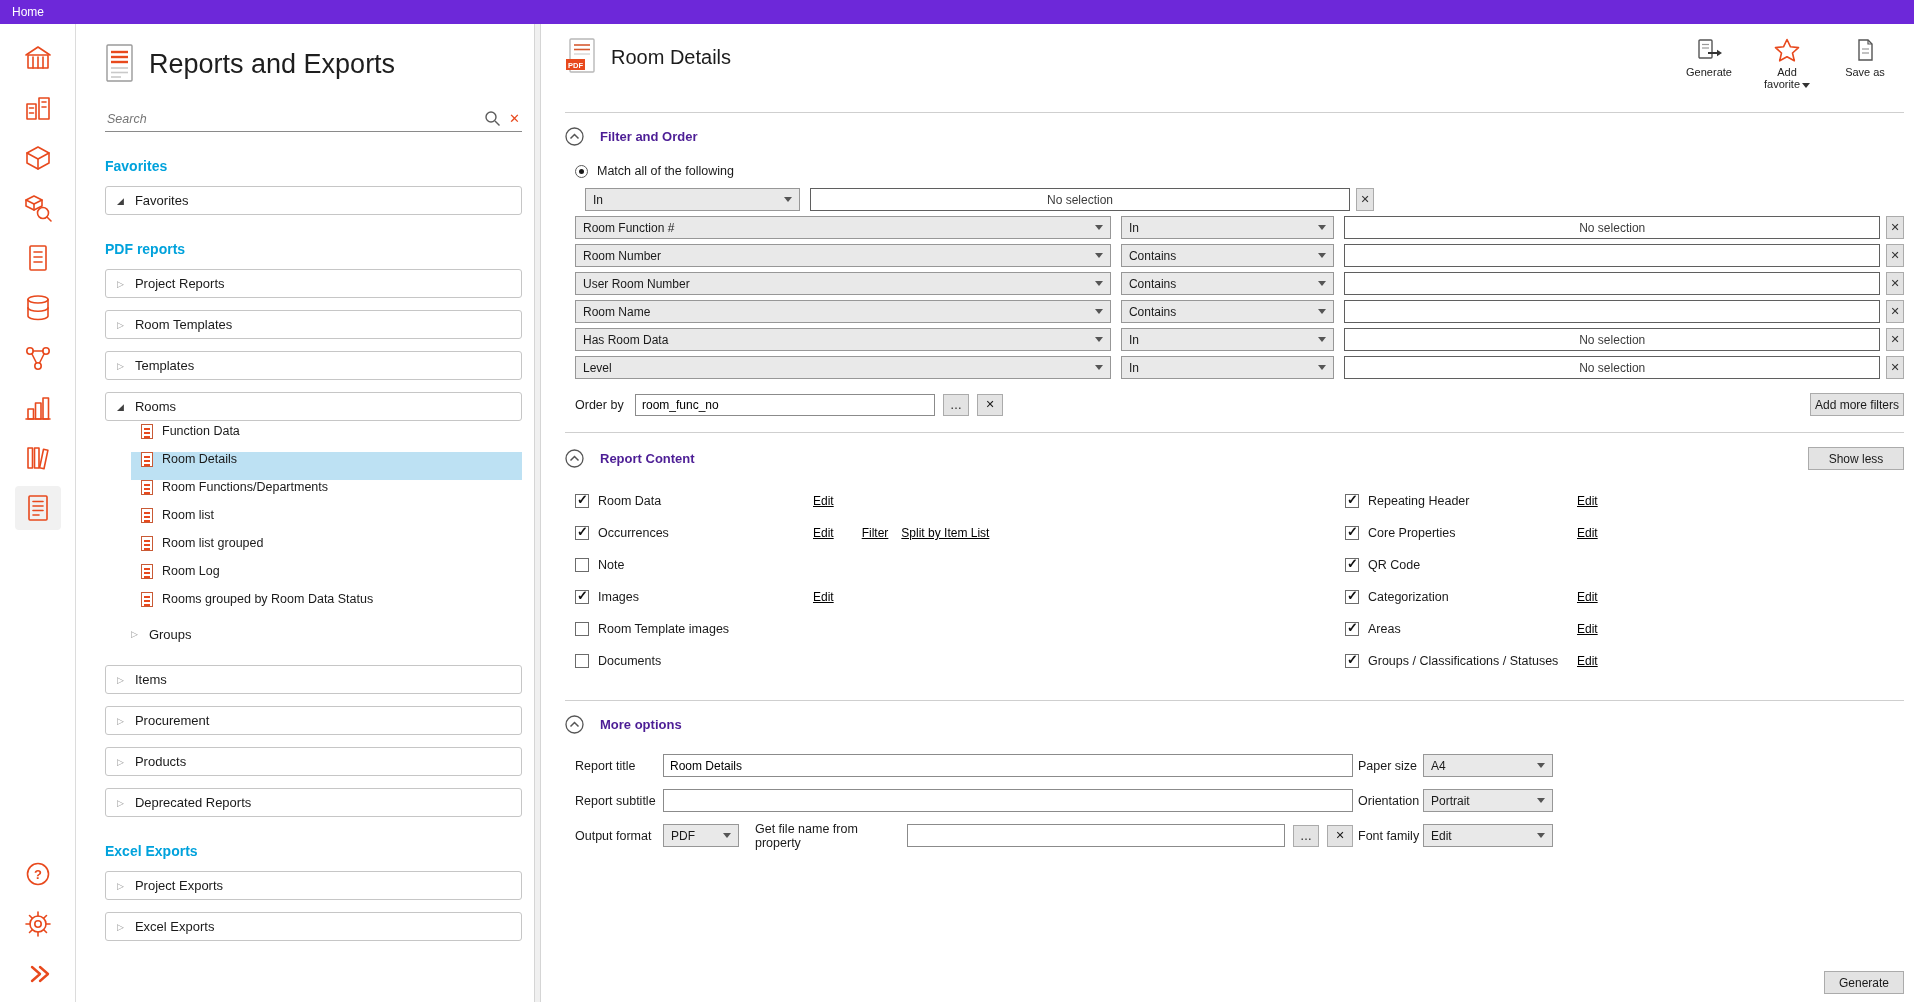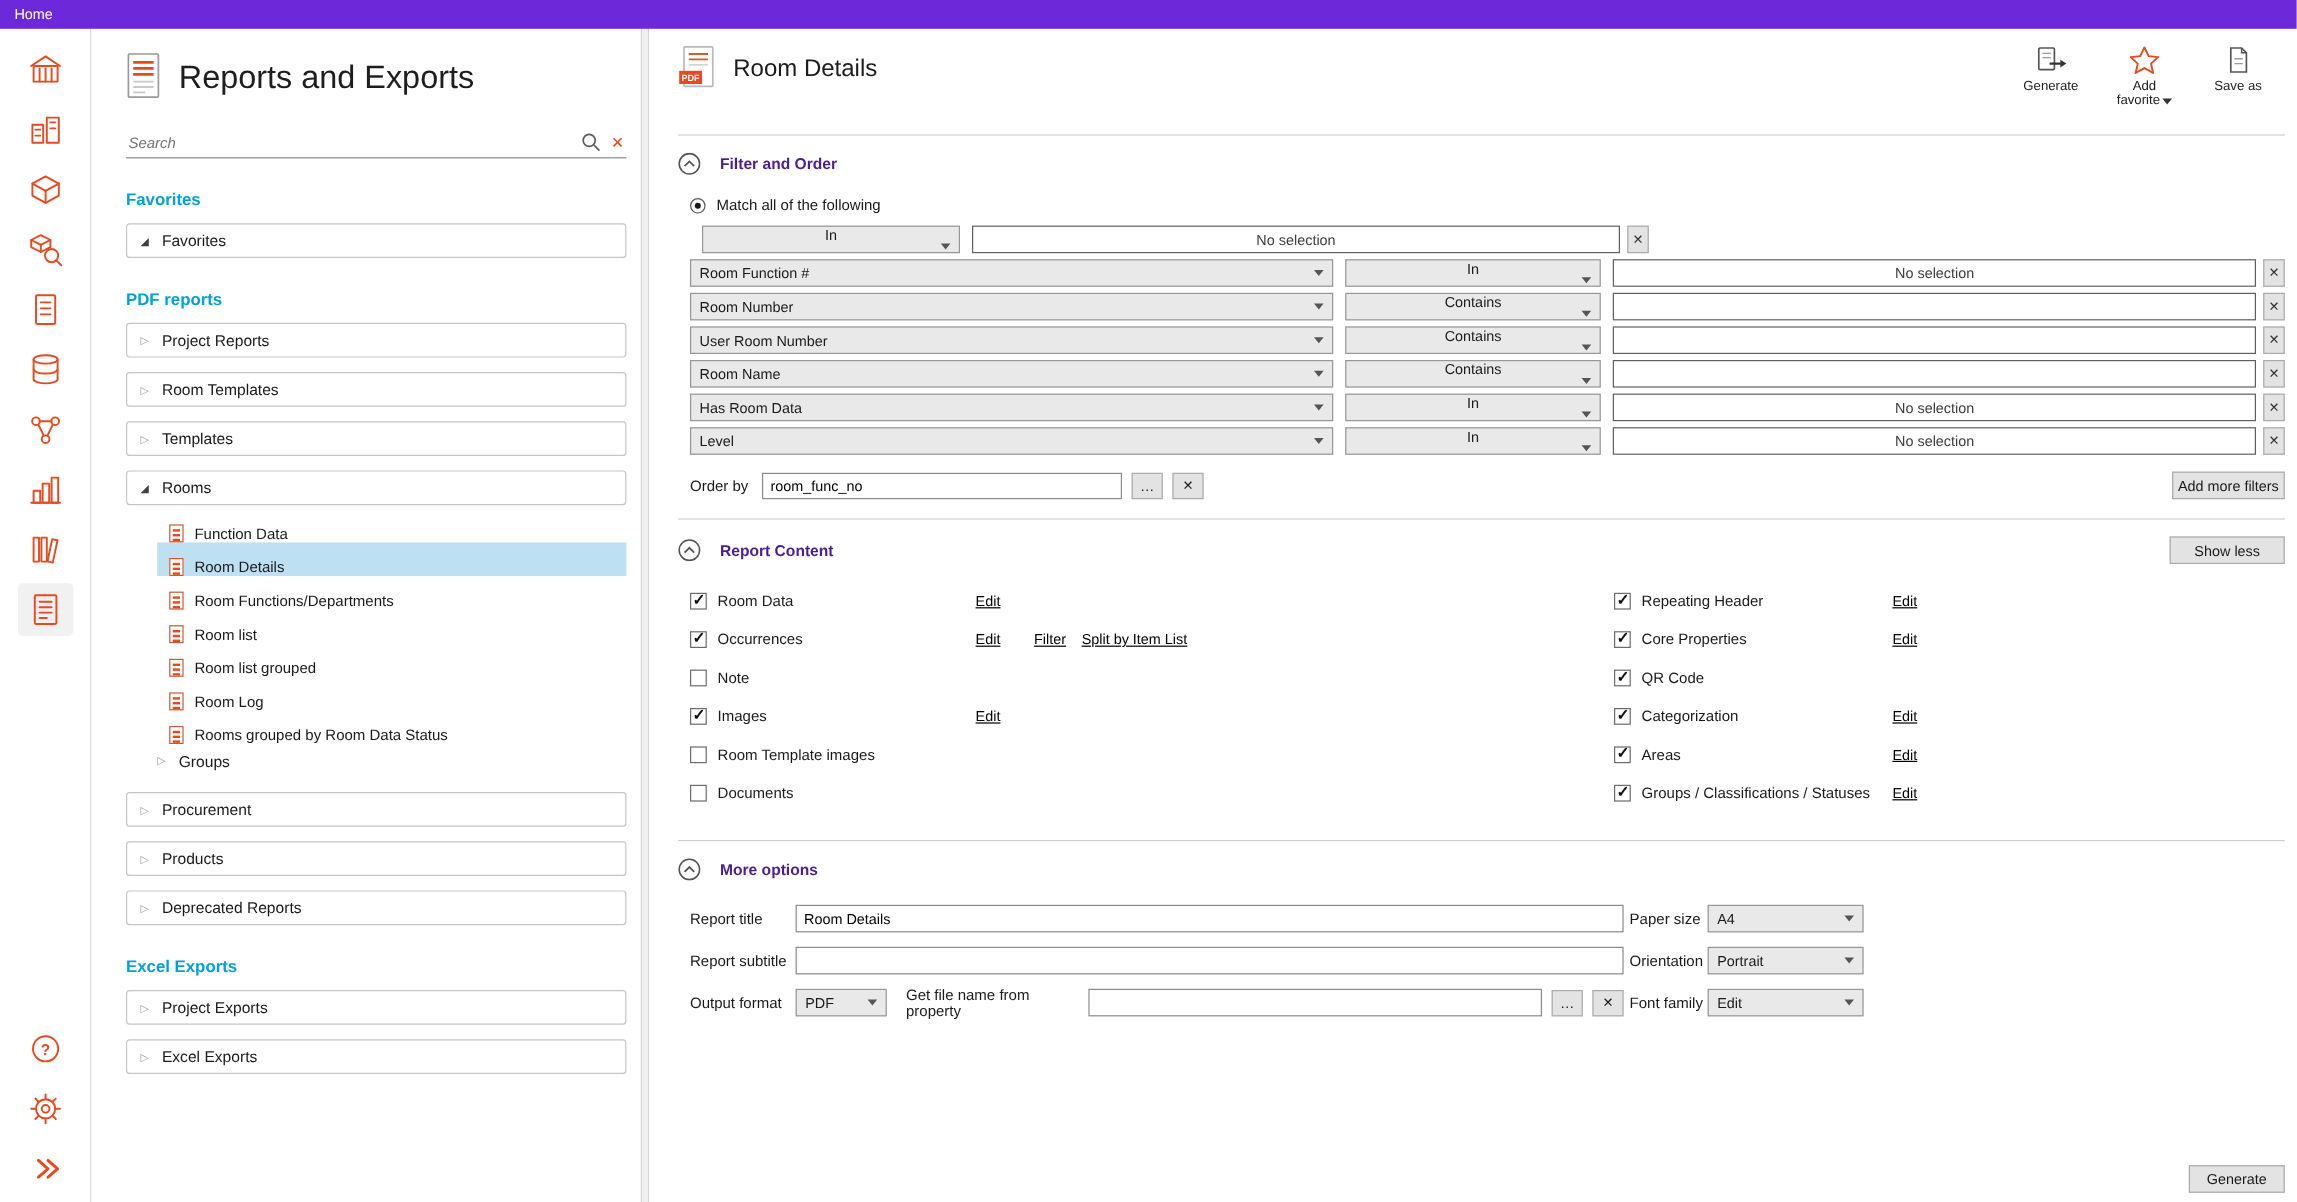--- a/index.html
+++ b/index.html
@@ -23,21 +23,21 @@
   .sb-search input { border:none; outline:none; flex:1; font-style:italic; font-size:12.5px; color:#444; font-family:"Liberation Sans",sans-serif; }
   .sb-search .clear { color:#e8491d; font-size:13px; cursor:pointer; }
   .sb-search .clear::before { content:"✕"; }
   .sb-heading { margin-top:26px; font-size:14px; font-weight:bold; color:#00a2dc; }
   .sb-box { margin-top:12px; height:29px; border:1px solid #c6c6c6; border-radius:3px; background:#fff; display:flex; align-items:center; padding:0 11px; font-size:13px; cursor:pointer; }
   .tri-c { color:#9a9a9a; font-size:9px; margin-right:11px; }
   .tri-c::before { content:"▷"; }
   .tri-e { color:#404040; font-size:9px; margin-right:11px; }
   .tri-e::before { content:"◢"; }
   .tree { margin-top:3px; }
-  .tree-row { height:28px; display:flex; align-items:flex-end; gap:9px; margin-left:26px; padding-left:10px; font-size:12.5px; cursor:pointer; }
+  .tree-row { height:28px; display:flex; align-items:flex-start; gap:9px; margin-left:26px; padding-left:10px; font-size:12.5px; cursor:pointer; }
   .tree-row.selected { background:#bde1f3; }
   .group-row { height:28px; display:flex; align-items:center; padding-left:26px; font-size:13px; cursor:pointer; margin-bottom:4px; }
   .pdficon { width:12px; height:15px; background:#fff; border:1px solid #c95a35; position:relative; flex:none; }
   .pdficon::before { content:""; position:absolute; left:2px; right:2px; top:3px; height:2px; background:#e8491d; box-shadow:0 4px 0 #e8491d, 0 8px 0 #e8491d; }
   .mt17 { margin-top:17px; }
 
   
   .splitter { position:absolute; left:534px; top:24px; width:7px; height:978px; background:#f0f0f0; border-left:1px solid #d5d5d5; border-right:1px solid #d5d5d5; }
 
   
@@ -56,21 +56,21 @@
 
   .radio-row { margin-top:18px; padding-left:10px; display:flex; align-items:center; gap:9px; font-size:12.5px; }
   .radio { width:13px; height:13px; border:1px solid #5a5a5a; border-radius:50%; position:relative; background:#fff; }
   .radio.on::after { content:""; position:absolute; left:3px; top:3px; width:5px; height:5px; border-radius:50%; background:#1a1a1a; }
 
   .f-rows { margin-top:10px; }
   .f-row { display:flex; align-items:center; height:23px; margin-bottom:5px; padding-left:10px; }
   .dd { height:23px; border:1px solid #979797; background:#e9e9e9; display:flex; align-items:center; font-size:12px; padding:0 7px; cursor:pointer; }
   .dd .car { margin-left:auto; width:0; height:0; border-left:4px solid transparent; border-right:4px solid transparent; border-top:5px solid #555; }
   .dd.field { width:540px; }
-  .dd.op { width:215px; margin-left:10px;flex-direction:column; }
+  .dd.op { width:215px; margin-left:10px; }
   .val { width:540px; margin-left:10px; height:23px; border:1px solid #5f5f5f; background:#fff; display:flex; align-items:center; justify-content:center; font-size:12px; color:#3c3c3c; cursor:pointer; }
   .xbtn { width:18px; height:23px; margin-left:6px; border:1px solid #ababab; background:#e3e3e3; color:#333; font-size:11px; display:flex; align-items:center; justify-content:center; cursor:pointer; }
   .xbtn::before { content:"✕"; }
   .order-row { display:flex; align-items:center; margin-top:14px; padding-left:10px; font-size:12.5px; }
   .order-row .olbl { width:52px; }
   .order-input { width:300px; height:22px; border:1px solid #8b8b8b; font-size:12px; padding:0 6px; margin-left:8px; font-family:"Liberation Sans",sans-serif; outline:none; }
   .sbtn { height:22px; min-width:26px; margin-left:8px; border:1px solid #ababab; background:#e3e3e3; font-size:12px; display:flex; align-items:center; justify-content:center; padding:0 4px; cursor:pointer; }
   .sbtn.dots::before { content:"…"; }
   .sbtn.x::before { content:"✕"; font-size:11px; }
   .gbtn { height:23px; border:1px solid #ababab; background:#e3e3e3; font-size:12px; display:flex; align-items:center; justify-content:center; padding:0 4px; cursor:pointer; }
@@ -297,20 +297,24 @@
     <div class="tree-row">
       <span class="pdficon"></span>
       <span>Rooms grouped by Room Data Status</span>
     </div>
     <div class="group-row">
       <span class="tri-c"></span>
       <span>Groups</span>
     </div>
   </div>
 
+  <div class="sb-box mt17">
+    <span class="tri-c"></span>
+    <span>Items</span>
+  </div>
   <div class="sb-box">
     <span class="tri-c"></span>
     <span>Procurement</span>
   </div>
   <div class="sb-box">
     <span class="tri-c"></span>
     <span>Products</span>
   </div>
   <div class="sb-box">
     <span class="tri-c"></span>

